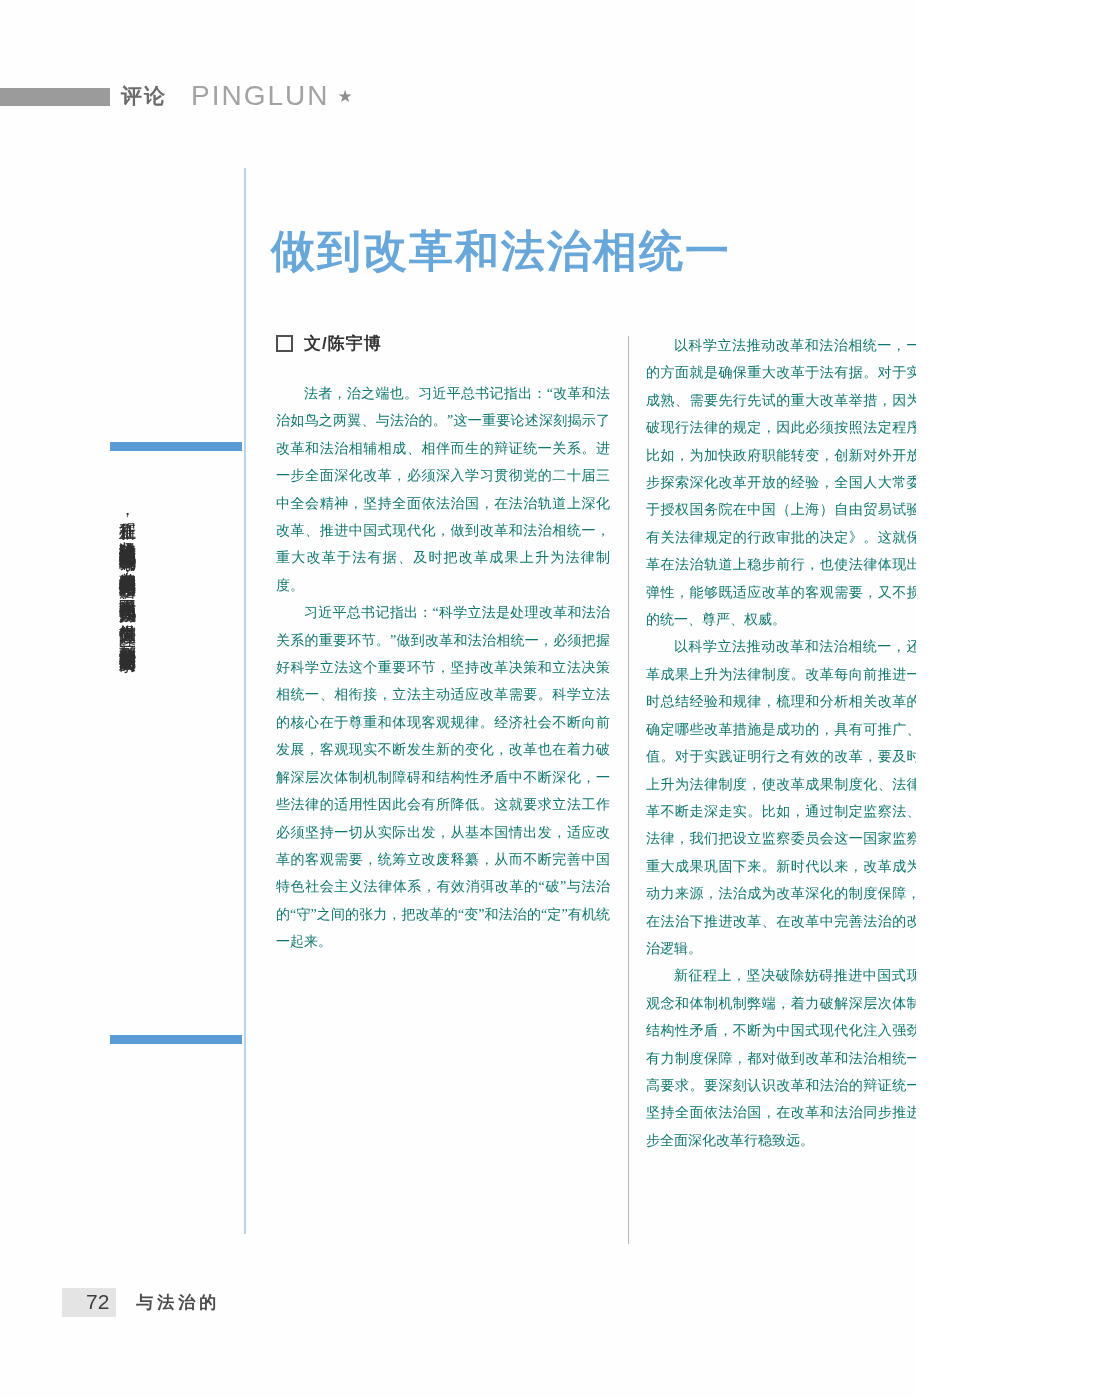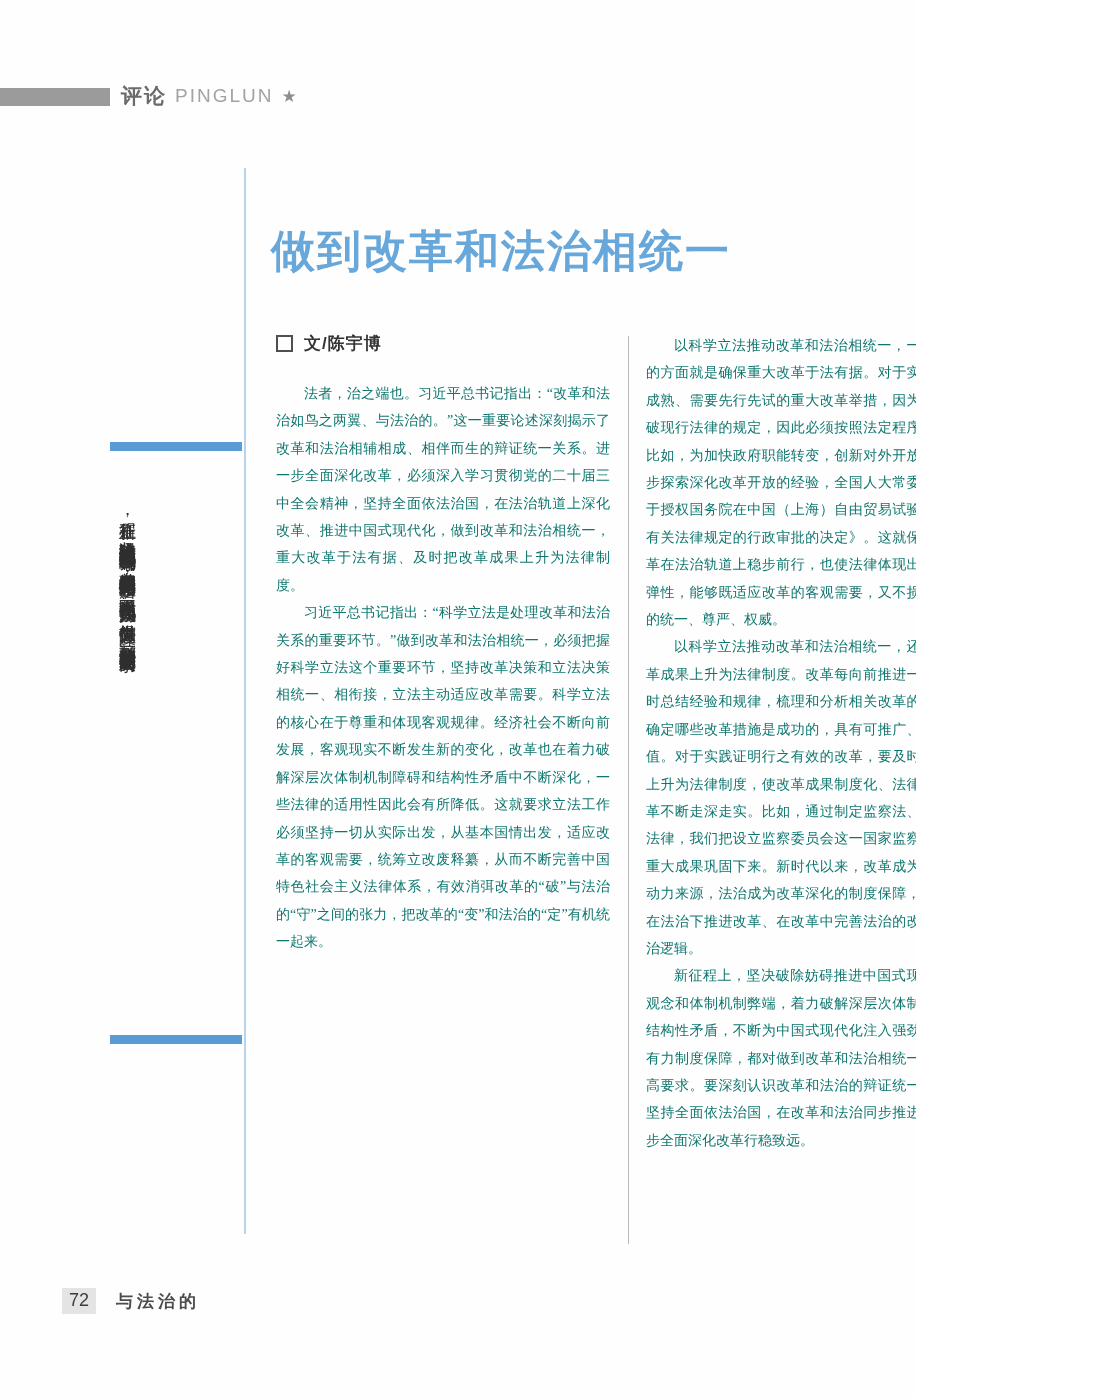--- a/index.html
+++ b/index.html
@@ -22,21 +22,21 @@
   }
   .header-text {
     position: absolute;
     left: 121px; top: 82px;
     display: flex;
     align-items: center;
     gap: 8px;
     height: 28px;
   }
   .header-cn { font-size: 21px; font-weight: bold; color: #6b6b6b; letter-spacing: 2px; }
-  .header-py { font-size: 19px; color: #a3a3a3; letter-spacing: 2px; }
+  .header-py { font-size: 28px; color: #a3a3a3; letter-spacing: 2px; margin-left: 16px; }
   .header-star { font-size: 17px; color: #8d8d8d; }
 
   
   .article-title {
     position: absolute;
     left: 271px; top: 186px;
     font-size: 44px;
     font-weight: bold;
     color: #68a7da;
     letter-spacing: 2px;
@@ -110,22 +110,22 @@
   
   .footer {
     position: absolute;
     left: 62px; top: 1288px;
     display: flex;
     align-items: center;
   }
   .page-number {
     background: #e4e4e4;
     color: #3c3c3c;
-    font-size: 18px;
-    padding: 2px 7px 3px 7px;
+    font-size: 21px;
+    padding: 2px 7px 3px 24px;
   }
   .journal-name {
     margin-left: 20px;
     font-size: 17px;
     font-weight: bold;
     color: #4c4c4c;
     letter-spacing: 4px;
   }
 </style>
 </head>

